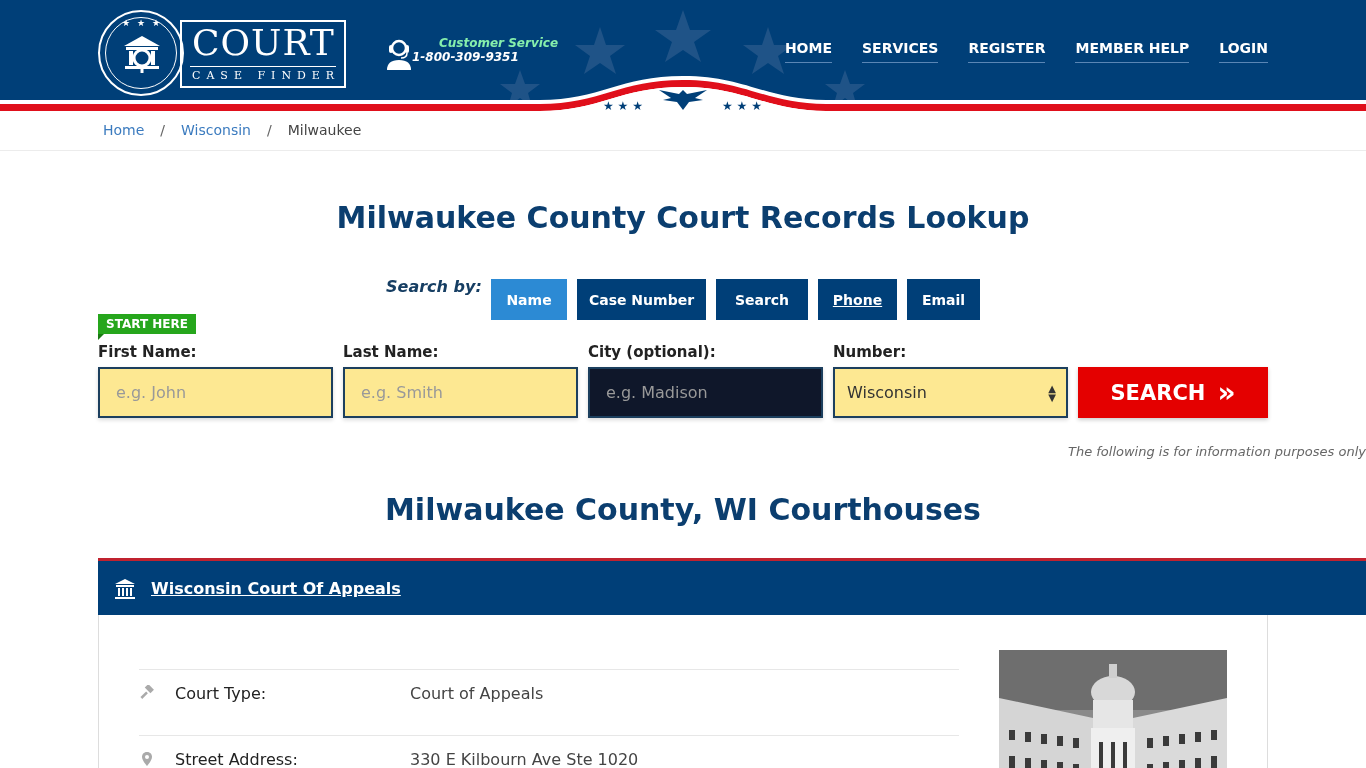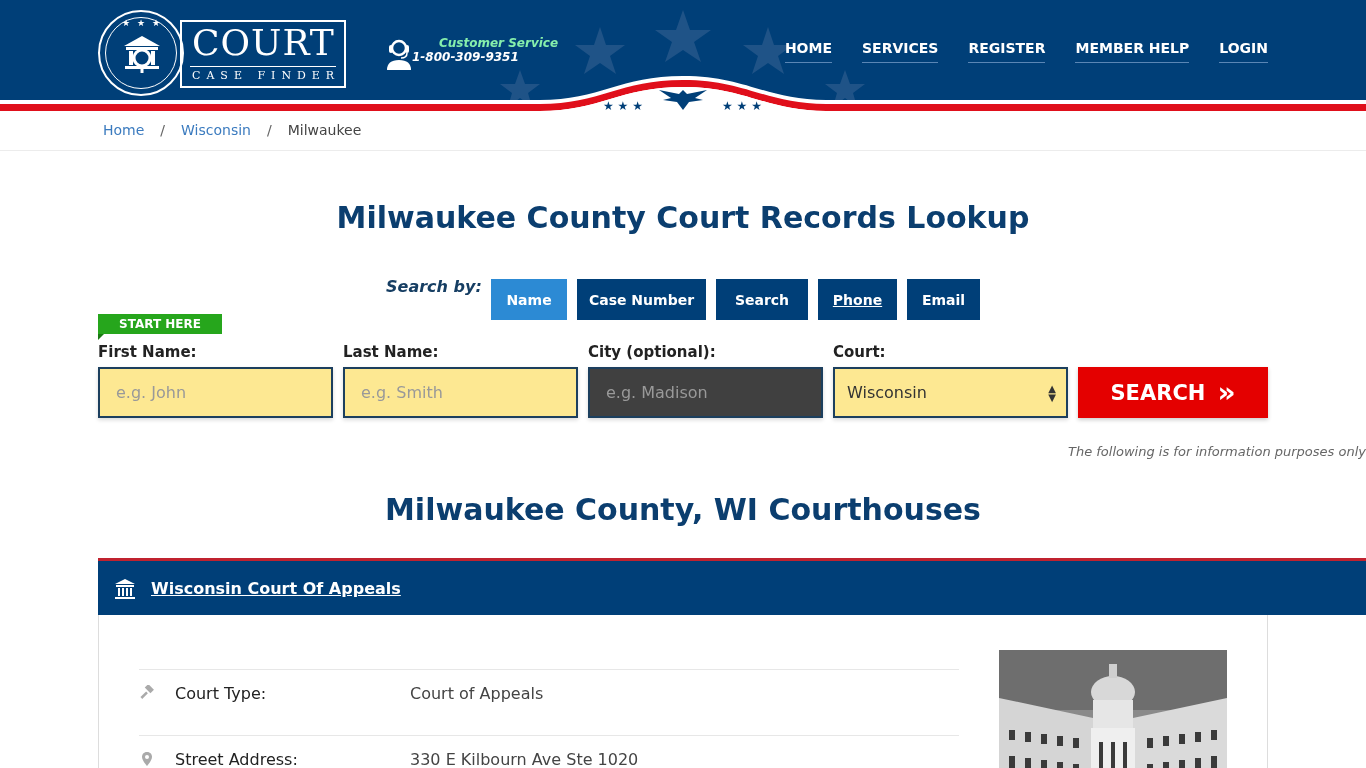--- a/index.html
+++ b/index.html
@@ -34,26 +34,26 @@
   .breadcrumb .current { color: #444; }
 
   
   .page-title { position: absolute; left: 0; top: 200px; width: 1366px; text-align: center; color: #0b3e6f; font-weight: bold; font-size: 30px; }
 
   .searchby { position: absolute; left: 0; top: 267px; width: 1366px; height: 40px; }
   .searchby-label { position: absolute; left: 386px; top: 10px; color: #163e63; font-style: italic; font-weight: bold; font-size: 16px; }
   .tab { position: absolute; top: 12px; height: 41px; color: #fff; font-weight: bold; font-size: 14px; display: flex; align-items: center; justify-content: center; background: #003f78; cursor: pointer; }
   .tab.active { background: #2c8ad4; }
 
-  .start-here { position: absolute; left: 98px; top: 314px; height: 20px; padding: 0 21px; background: #26a61c; color: #fff; font-size: 12px; font-weight: bold; line-height: 20px; }
+  .start-here { position: absolute; left: 98px; top: 314px; height: 20px; padding: 0 8px; background: #26a61c; color: #fff; font-size: 12px; font-weight: bold; line-height: 20px; }
   .start-here:after { content: ""; position: absolute; left: 0; bottom: -6px; border-left: 6px solid #1a7a13; border-bottom: 6px solid transparent; }
 
   .field-label { position: absolute; top: 343px; font-weight: bold; font-size: 15px; color: #222; }
   .field { position: absolute; top: 367px; width: 235px; height: 51px; border: 2px solid #1c3f5e; background: #fde892; font-size: 16px; color: #999; padding-left: 16px; display: flex; align-items: center; box-shadow: 0 2px 4px rgba(0,0,0,0.15); }
-  .field.white { background: #404040; text-align: center; }
+  .field.white { background: #0f172a; text-align: center; }
   .field.select { color: #333; justify-content: space-between; padding-right: 10px; padding-left: 12px; }
   .sel-arrows { font-size: 10px; line-height: 9px; text-align: center; color: #333; }
 
   .search-btn { position: absolute; left: 1078px; top: 367px; width: 190px; height: 51px; background: #e40000; color: #fff; font-weight: bold; font-size: 21px; display: flex; align-items: center; justify-content: center; gap: 12px; box-shadow: 0 2px 4px rgba(0,0,0,0.2); cursor: pointer; }
 
   .disclaimer { position: absolute; left: 0; top: 444px; width: 1366px; text-align: right; color: #666; font-style: italic; font-size: 13px; }
 
   .section-title { position: absolute; left: 0; top: 492px; width: 1366px; text-align: center; color: #0b3e6f; font-weight: bold; font-size: 30px; }
 
   .court-card { position: absolute; left: 98px; top: 558px; width: 1170px; height: 230px; border: 1px solid #ddd; border-top: none; }
@@ -158,21 +158,21 @@
 
 <label class="field-label" style="left:98px;">First Name:</label>
 <div class="field" style="left:98px;">e.g. John</div>
 
 <label class="field-label" style="left:343px;">Last Name:</label>
 <div class="field" style="left:343px;">e.g. Smith</div>
 
 <label class="field-label" style="left:588px;">City (optional):</label>
 <div class="field white" style="left:588px;">e.g.  Madison</div>
 
-<label class="field-label" style="left:833px;">Court:</label>
+<label class="field-label" style="left:833px;">Number:</label>
 <div class="field select" style="left:833px;">
   <span>Wisconsin</span>
   <span class="sel-arrows">▲<br>▼</span>
 </div>
 
 <div class="search-btn">
   <span>SEARCH</span>
   <span style="font-size:28px;line-height:1;">»</span>
 </div>
 

